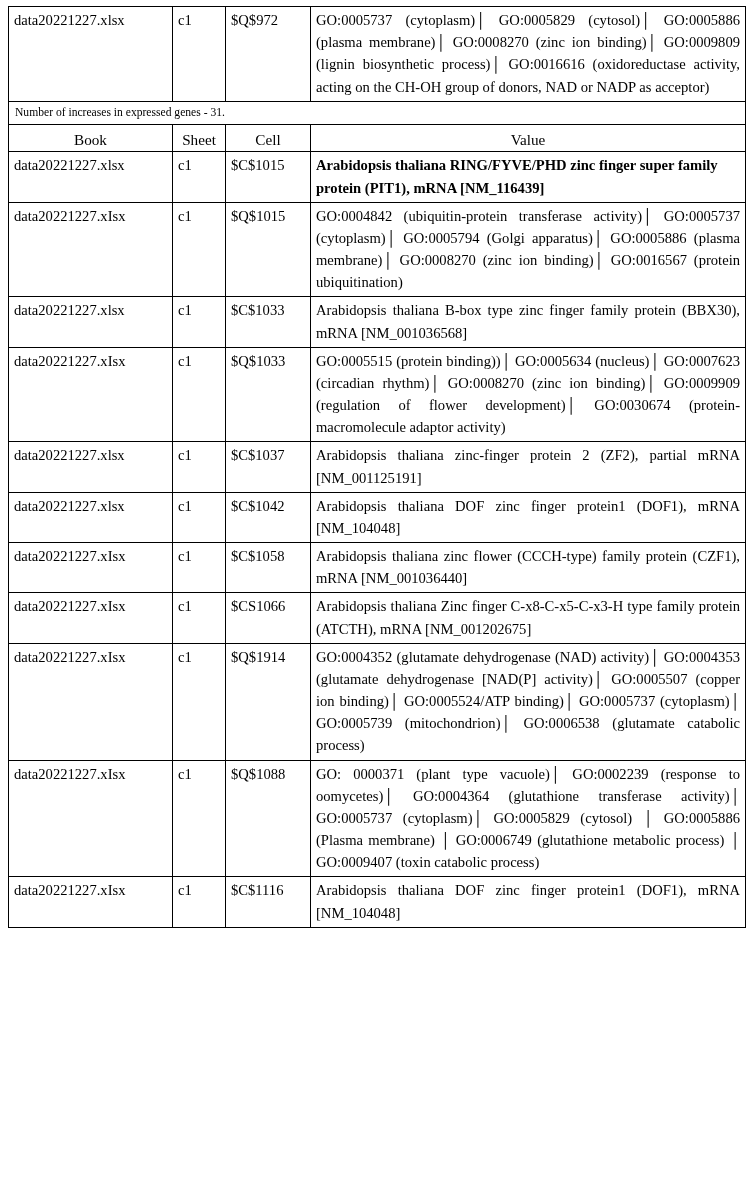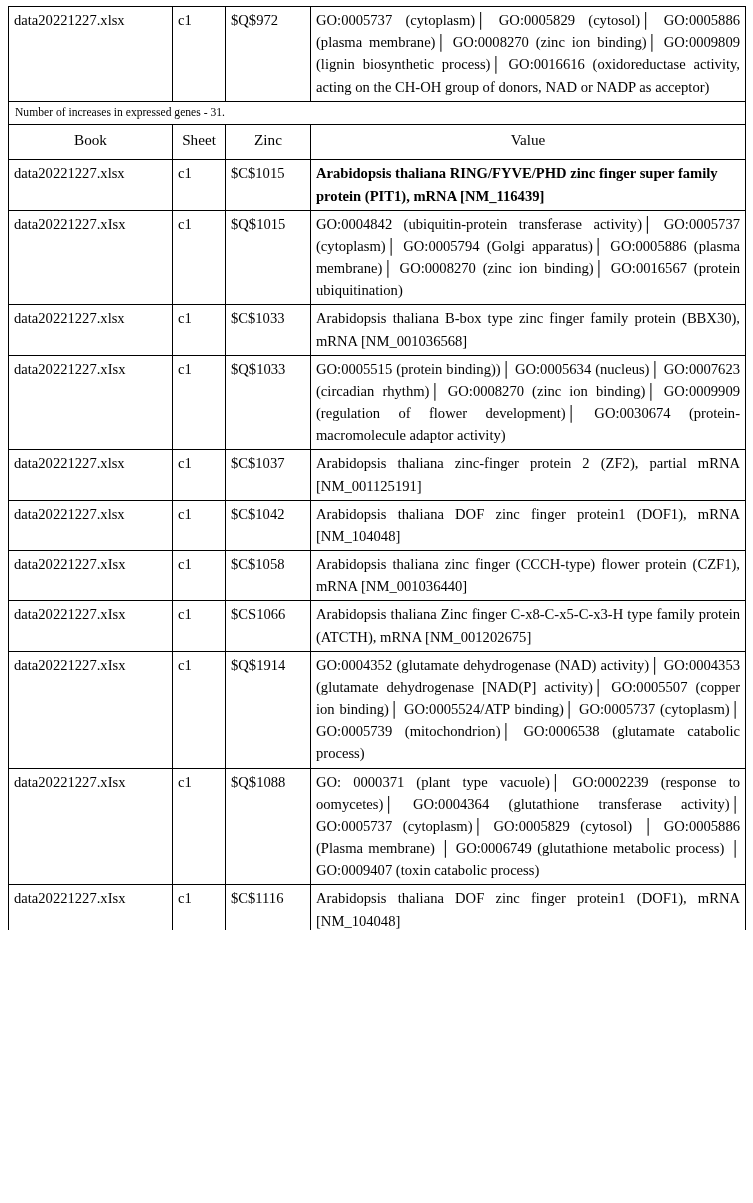--- a/index.html
+++ b/index.html
@@ -63,21 +63,21 @@
     font-size: 11.6px;
     padding: 3px 6px 4px 6px;
     line-height: 1.35;
     text-align: left;
   }
 
   
   tr.head-row td {
     text-align: center;
     padding-top: 3px;
-    padding-bottom: 8px;
+    padding-bottom: 0;
     font-size: 15.2px;
   }
 </style>
 </head>
 <body>
 
 <div class="page">
 
   <table class="doc-table">
     <colgroup>
@@ -103,21 +103,21 @@
     <colgroup>
       <col class="c-book">
         <col class="c-sheet">
         <col class="c-cell">
         <col class="c-value">
     </colgroup>
     <tbody>
       <tr class="head-row">
         <td>Book</td>
         <td>Sheet</td>
-        <td>Zinc</td>
+        <td>Cell</td>
         <td>Value</td>
       </tr>
     <tr>
           <td class="book">data20221227.xlsx</td>
           <td class="sheet">c1</td>
           <td class="cell">$C$1015</td>
           <td class="value nojust">Arabidopsis thaliana RING/FYVE/PHD zinc finger super family protein (PIT1), mRNA [NM_116439]</td>
         </tr>
         <tr>
           <td class="book">data20221227.xIsx</td>
@@ -146,21 +146,21 @@
         <tr>
           <td class="book">data20221227.xlsx</td>
           <td class="sheet">c1</td>
           <td class="cell">$C$1042</td>
           <td class="value">Arabidopsis thaliana DOF zinc finger protein1 (DOF1), mRNA [NM_104048]</td>
         </tr>
         <tr>
           <td class="book">data20221227.xIsx</td>
           <td class="sheet">c1</td>
           <td class="cell">$C$1058</td>
-          <td class="value">Arabidopsis thaliana zinc finger (CCCH-type) flower protein (CZF1), mRNA [NM_001036440]</td>
+          <td class="value">Arabidopsis thaliana zinc flower (CCCH-type) family protein (CZF1), mRNA [NM_001036440]</td>
         </tr>
         <tr>
           <td class="book">data20221227.xIsx</td>
           <td class="sheet">c1</td>
           <td class="cell">$CS1066</td>
           <td class="value">Arabidopsis thaliana Zinc finger C-x8-C-x5-C-x3-H type family protein (ATCTH), mRNA [NM_001202675]</td>
         </tr>
         <tr>
           <td class="book">data20221227.xIsx</td>
           <td class="sheet">c1</td>

